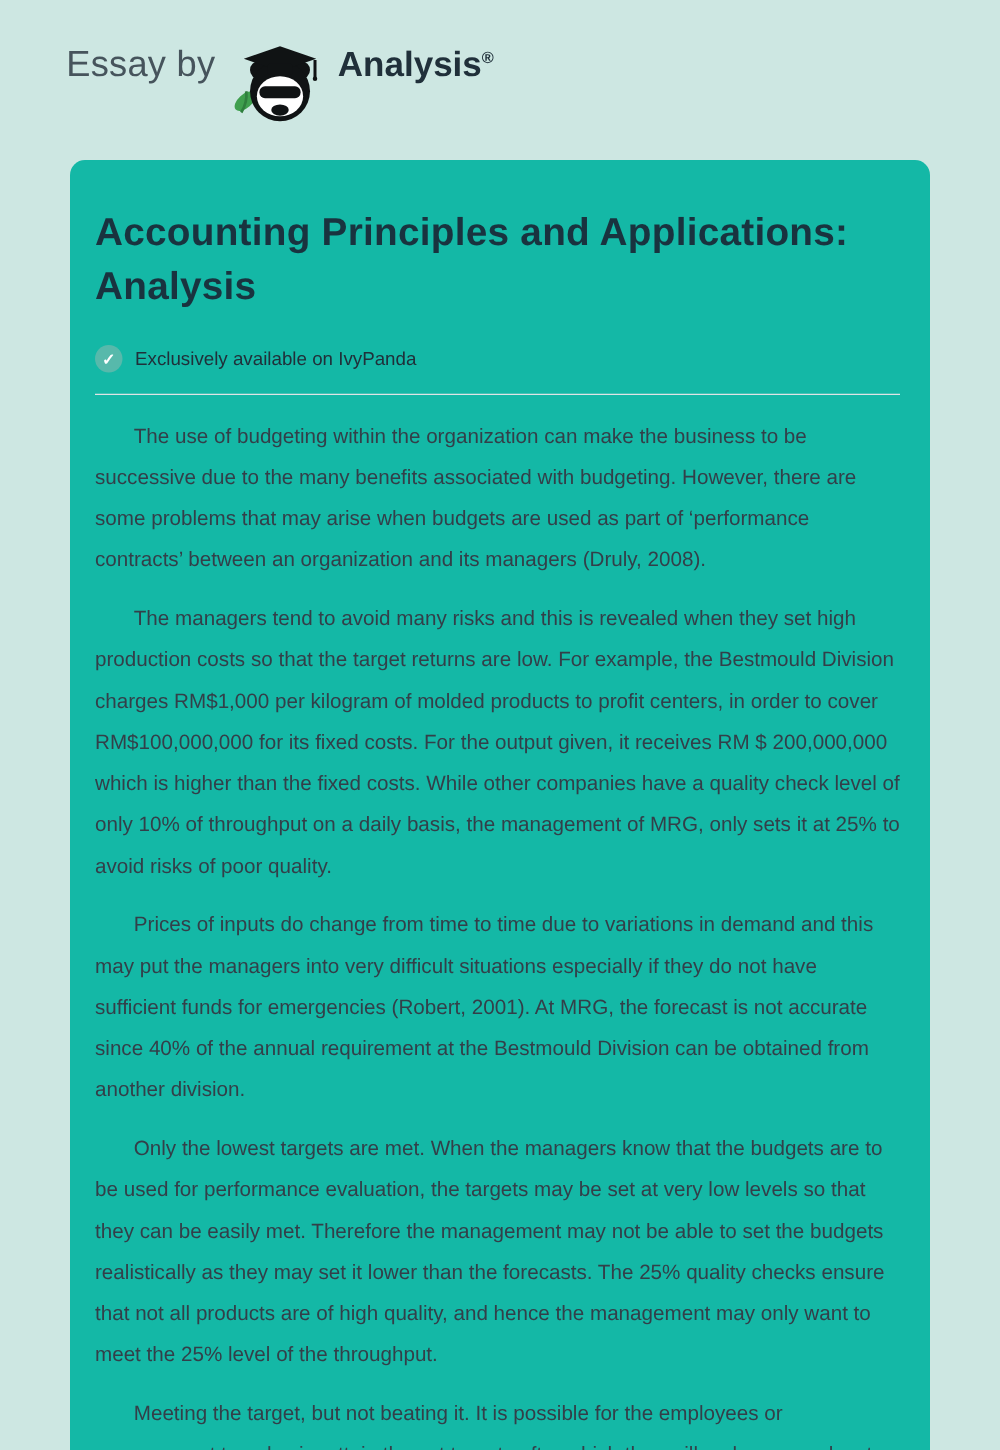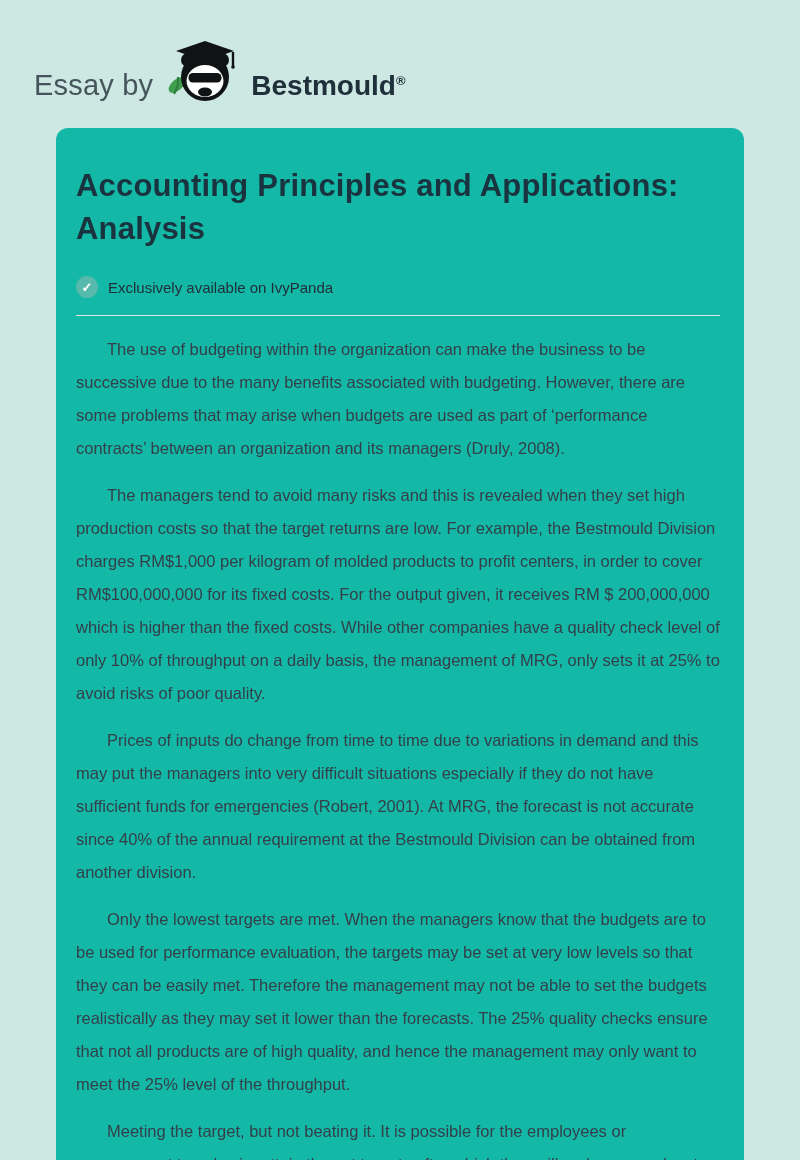--- a/index.html
+++ b/index.html
@@ -9,23 +9,23 @@
   .page {
     width: 800px;
     height: 1160px;
     background: #cde7e2;
     overflow: hidden;
     position: relative;
   }
 
   .header {
     display: flex;
-    align-items: flex-end;
+    align-items: flex-start;
     gap: 13px;
-    padding: 36px 0 0 34px;
+    padding: 36px 0 0 53px;
     height: 102px;
   }
   .essay-by {
     font-size: 29px;
     color: #46545c;
     letter-spacing: 0.2px;
   }
   .logo { display: inline-block; }
   .logo svg { display: block; }
   .brand {
@@ -120,21 +120,21 @@
         <rect x="22.5" y="33" width="33" height="9.5" rx="4.5" fill="#101314"></rect>
 
         <ellipse cx="39" cy="52" rx="7" ry="4.5" fill="#101314"></ellipse>
 
         <polygon points="39,1 68,11 39,21 10,11" fill="#101314"></polygon>
         <rect x="29" y="15" width="20" height="9" rx="2" fill="#101314"></rect>
         <line x1="67" y1="12" x2="67" y2="26" stroke="#101314" stroke-width="2.4"></line>
         <circle cx="67" cy="27" r="1.8" fill="#101314"></circle>
       </svg>
     </span>
-    <span class="brand"><span>Bestmould</span><span class="reg">®</span></span>
+    <span class="brand"><span>Analysis</span><span class="reg">®</span></span>
   </header>
 
   <main class="card">
     <h1 class="title">Accounting Principles and Applications: Analysis</h1>
 
     <div class="availability">
       <span class="check-circle">✓</span>
       <span class="availability-text">Exclusively available on IvyPanda</span>
     </div>
 

